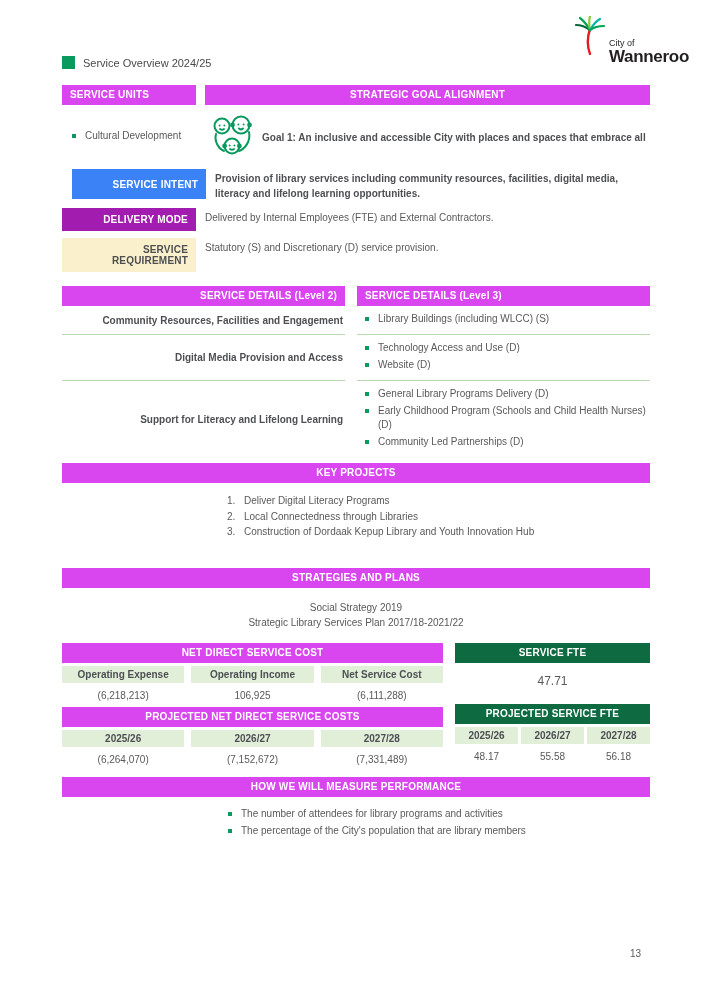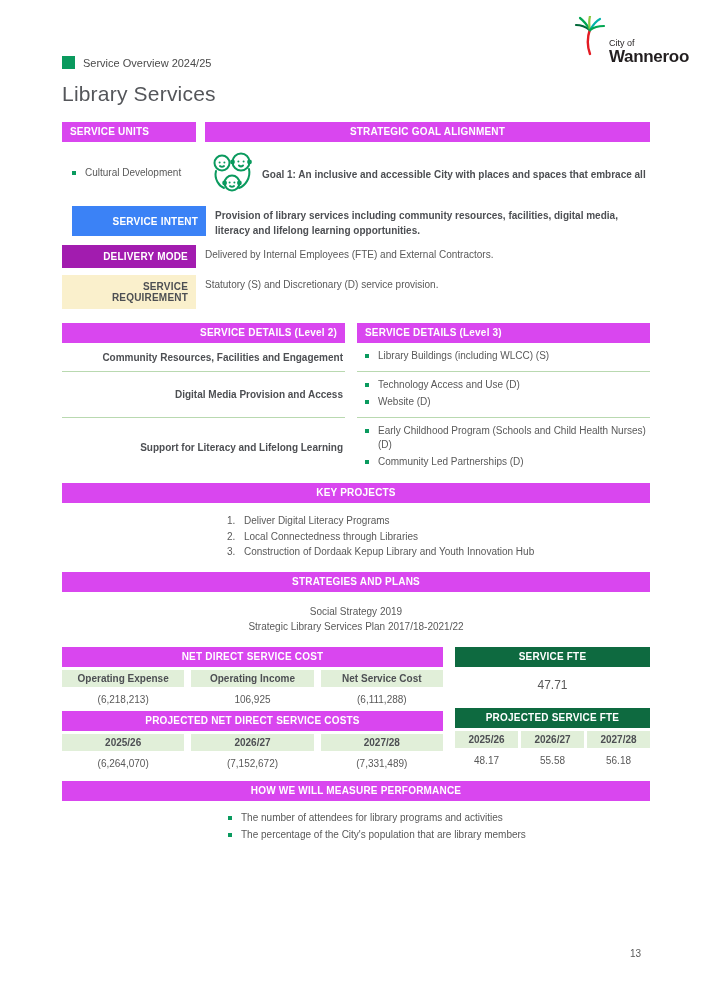--- a/index.html
+++ b/index.html
@@ -138,21 +138,20 @@
     </span>
   </div>
 
   <div class="content">
 
     <div class="eyebrow">
       <span class="eyebrow-sq"></span>
       <span class="eyebrow-text">Service Overview 2024/25</span>
     </div>
 
-    <div class="page-title">Library Services</div>
 
     <div class="cols units-row">
       <div class="bar left col-l">SERVICE UNITS</div>
       <div class="col-gap"></div>
       <div class="bar center col-r">STRATEGIC GOAL ALIGNMENT</div>
     </div>
 
     <div class="cols goal-row">
       <div class="col-l unit-list">
         <div class="bullet-item">
@@ -242,38 +241,42 @@
             </div>
         </div>
       </div>
 
       <div class="sd-row ruled">
         <div class="sd-l">Support for Literacy and Lifelong Learning</div>
         <div class="sd-gap"></div>
         <div class="sd-r">
           <div class="bullet-item">
               <span class="bullet-sq"></span>
+              <span class="txt">General Library Programs Delivery (D)</span>
+            </div>
+          <div class="bullet-item">
+              <span class="bullet-sq"></span>
               <span class="txt">Early Childhood Program (Schools and Child Health Nurses) (D)</span>
             </div>
           <div class="bullet-item">
               <span class="bullet-sq"></span>
               <span class="txt">Community Led Partnerships (D)</span>
             </div>
         </div>
       </div>
     </div>
 
     <div class="bar center full-bar">KEY PROJECTS</div>
     <ol class="projects">
       <li>Deliver Digital Literacy Programs</li>
       <li>Local Connectedness through Libraries</li>
       <li>Construction of Dordaak Kepup Library and Youth Innovation Hub</li>
     </ol>
 
-    <div class="bar center full-bar gap-lg" style="margin-top:12px;">STRATEGIES AND PLANS</div>
+    <div class="bar center full-bar gap-lg" style="margin-top:28px;">STRATEGIES AND PLANS</div>
     <div class="centered-lines">
       <div>Social Strategy 2019</div>
       <div>Strategic Library Services Plan 2017/18-2021/22</div>
     </div>
 
     <div class="fin">
       <div class="fin-l">
         <div class="bar center">NET DIRECT SERVICE COST</div>
         <div class="cells3 wgap">
           <div class="cell head">Operating Expense</div>

